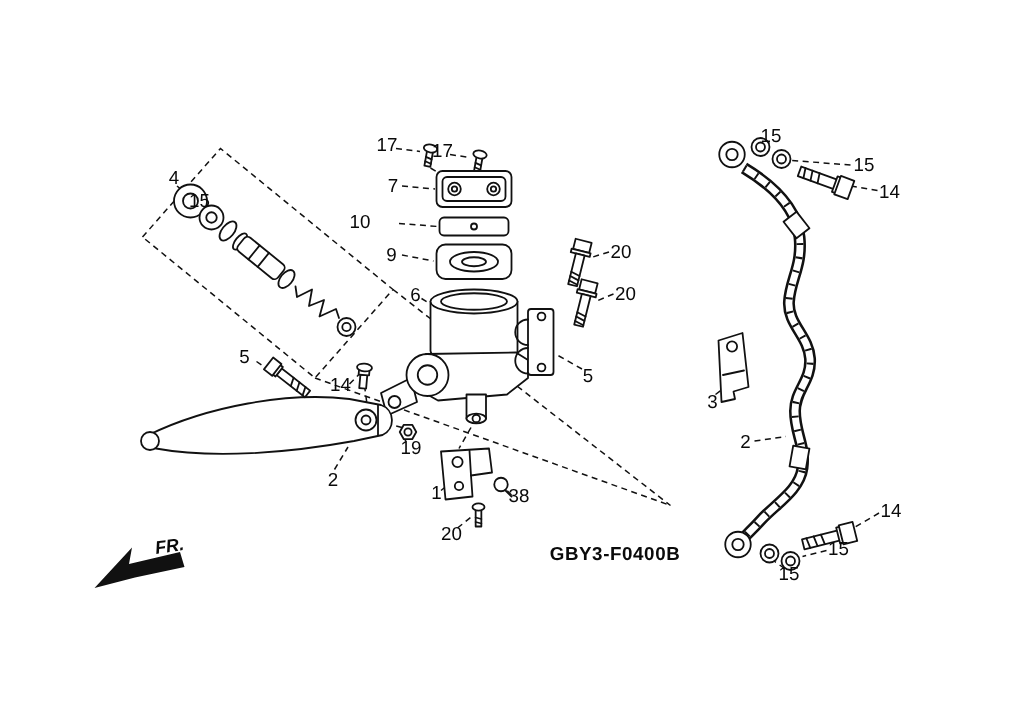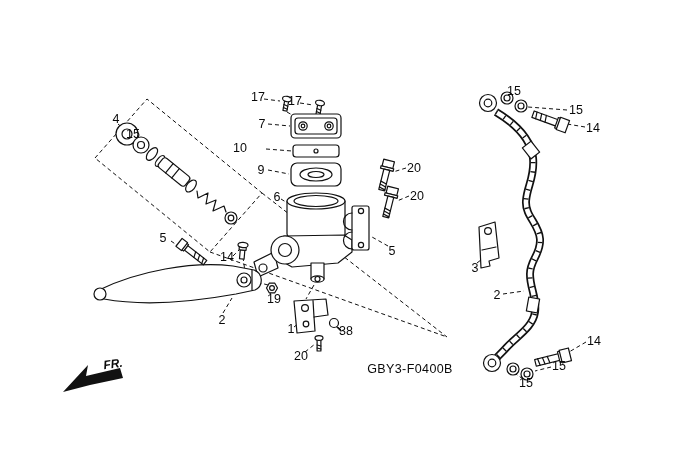--- a/index.html
+++ b/index.html
@@ -2,21 +2,21 @@
 <html><head>
 <meta charset="utf-8">
 <style>
   html,body{margin:0;padding:0;background:#ffffff;}
   .stage{position:relative;width:678px;height:471px;background:#ffffff;overflow:hidden;
          font-family:"Liberation Sans",sans-serif;color:#0a0a0a;}
   .stage svg{position:absolute;inset:0;}
   .plabel{position:absolute;transform:translate(-50%,-50%);font-size:12.5px;font-weight:400;
           color:#0a0a0a;white-space:nowrap;line-height:1;}
   .code{position:absolute;left:410px;top:369px;transform:translate(-50%,-50%);
-        font-size:12.5px;font-weight:400;letter-spacing:.4px;white-space:nowrap;}
+        font-size:12.5px;font-weight:700;letter-spacing:.4px;white-space:nowrap;}
   .fr{position:absolute;left:113px;top:364px;transform:translate(-50%,-50%) rotate(-8deg);
       font-size:12px;font-weight:700;font-style:italic;white-space:nowrap;}
   
   .ln{fill:none;stroke:#111;stroke-width:1.2;stroke-linecap:round;stroke-linejoin:round;}
   .fw{fill:#fff;stroke:#111;stroke-width:1.2;stroke-linejoin:round;}
   .fb{fill:#111;stroke:none;}
   .dash{fill:none;stroke:#111;stroke-width:1;stroke-dasharray:4 3;}
   .hose-o{fill:none;stroke:#111;stroke-width:8;}
   .hose-i{fill:none;stroke:#fff;stroke-width:4.6;}
   .hose-r{fill:none;stroke:#111;stroke-width:4.6;stroke-dasharray:1.3 8;}

